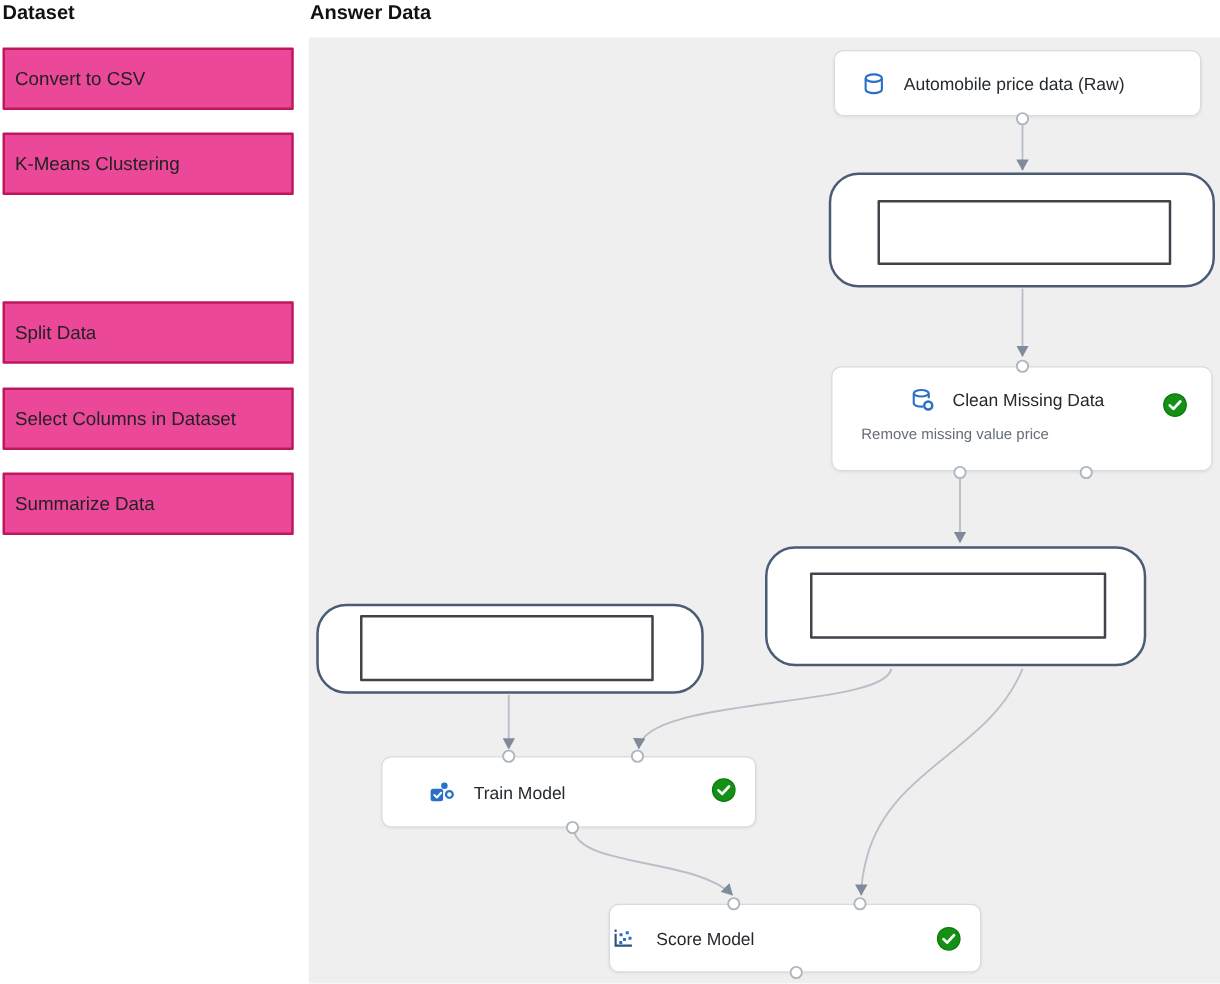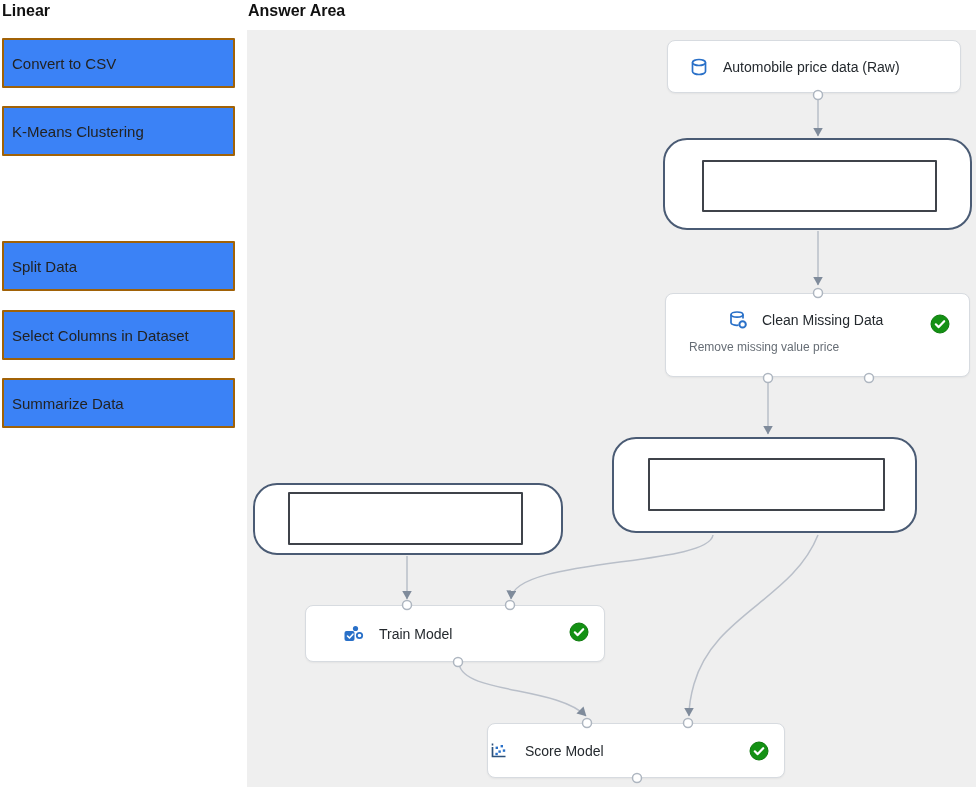--- a/index.html
+++ b/index.html
@@ -3,22 +3,22 @@
 <meta charset="utf-8">
 <style>
   html,body{margin:0;padding:0;background:#fff;}
   .page{position:relative;width:976px;height:787px;overflow:hidden;
         font-family:"Liberation Sans", sans-serif;background:#fff;}
 
   .panel-title{position:absolute;font-size:16px;font-weight:bold;color:#111;line-height:20px;}
   #modules-title{left:2px;top:1px;}
   #answer-title{left:248px;top:1px;}
 
-  .module-box{position:absolute;left:2px;width:233px;height:50px;background:#3b82f6;
-      border:2px solid #a16207;border-radius:1px;box-sizing:border-box;
+  .module-box{position:absolute;left:2px;width:233px;height:50px;background:#ec4899;
+      border:2px solid #be185d;border-radius:1px;box-sizing:border-box;
       display:flex;align-items:center;padding-left:8px;font-size:15px;color:#222;}
 
   .answer-bg{position:absolute;left:247px;top:30px;width:729px;height:757px;background:#efefef;}
 
   .card{position:absolute;background:#fff;border:1px solid #d7dbe0;border-radius:8px;
       box-sizing:border-box;box-shadow:0 1px 2px rgba(0,0,0,.05);}
   .card .row{display:flex;align-items:center;height:100%;}
   .node-title{font-size:14px;color:#24292e;white-space:nowrap;}
   .node-sub{position:absolute;left:23px;top:46px;font-size:12px;color:#666d75;white-space:nowrap;}
   .icon-wrap{display:inline-flex;align-items:center;justify-content:center;}
@@ -29,22 +29,22 @@
   .dropzone .slot{position:absolute;background:#fff;border:2px solid #3f434a;border-radius:1px;
       box-sizing:border-box;}
 
   .overlay{position:absolute;left:0;top:0;pointer-events:none;}
 </style>
 </head>
 <body>
 
 <div class="page">
 
-  <div class="panel-title" id="modules-title">Linear</div>
-  <div class="panel-title" id="answer-title">Answer Area</div>
+  <div class="panel-title" id="modules-title">Dataset</div>
+  <div class="panel-title" id="answer-title">Answer Data</div>
 
   <div class="module-box" style="top:38px">
     <span>Convert to CSV</span>
     </div>
   <div class="module-box" style="top:106px">
     <span>K-Means Clustering</span>
     </div>
   <div class="module-box" style="top:241px">
     <span>Split Data</span>
     </div>

